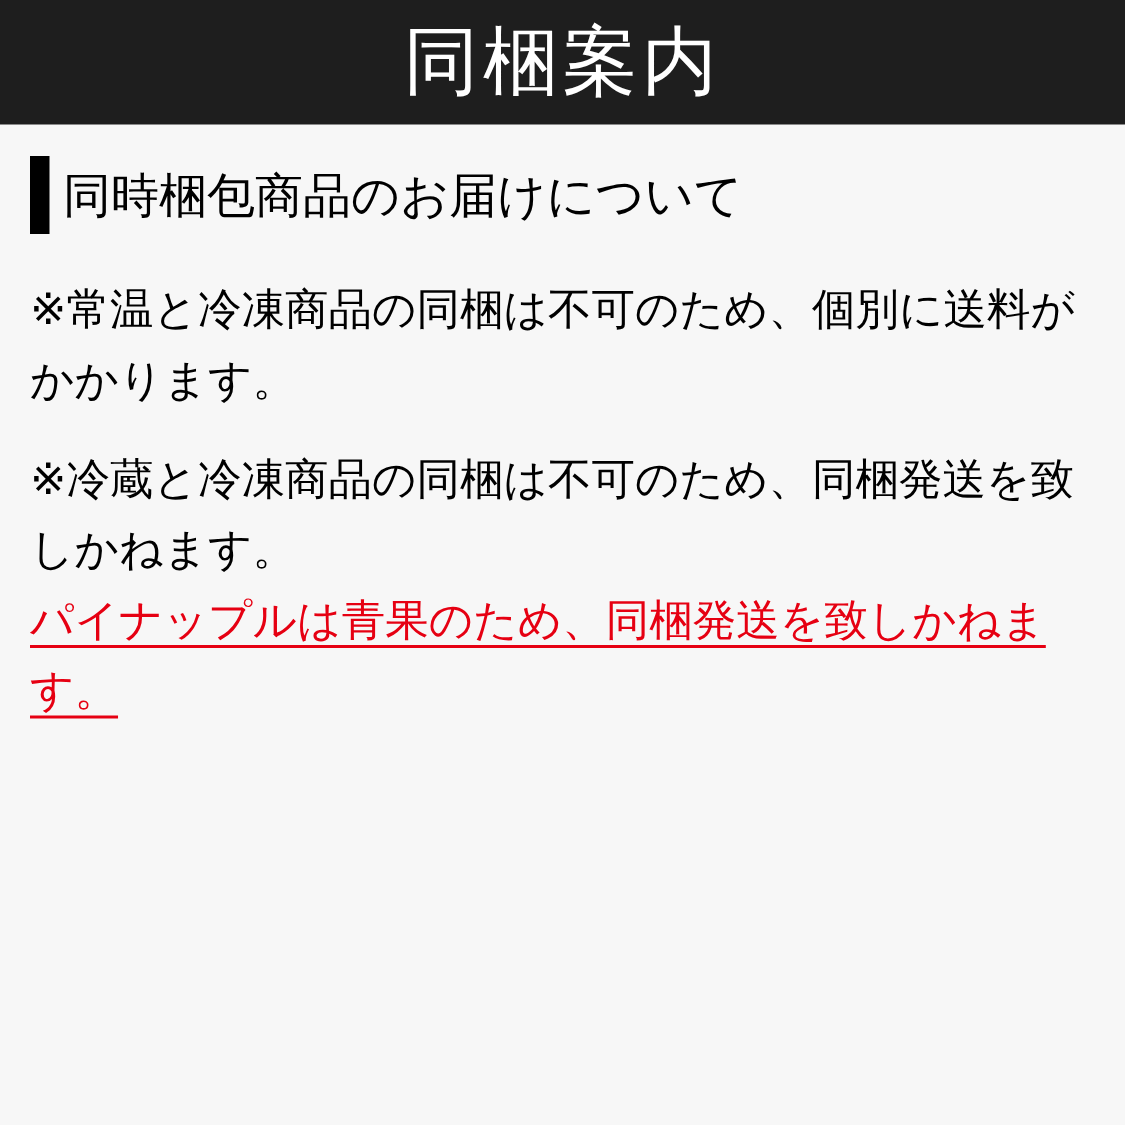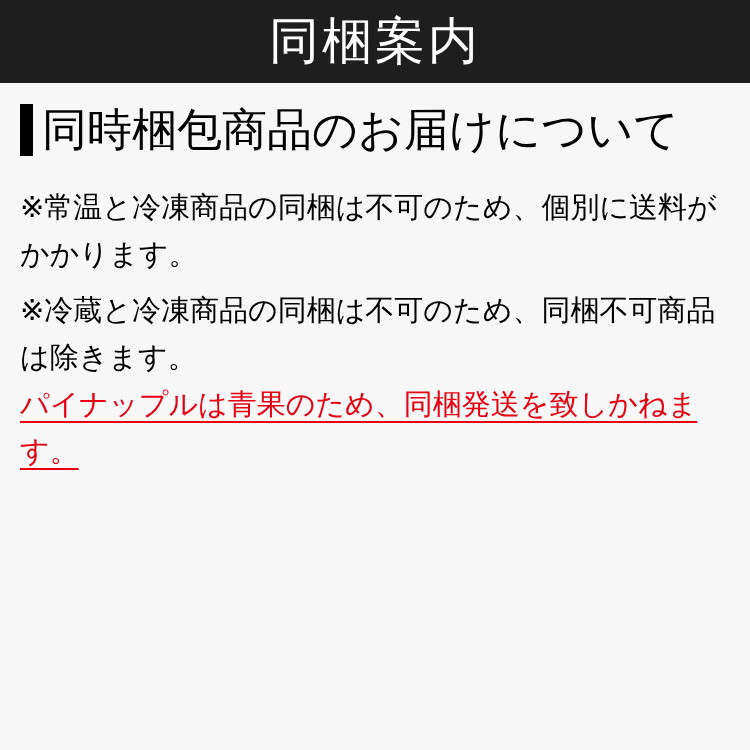--- a/index.html
+++ b/index.html
@@ -27,21 +27,21 @@
     letter-spacing: 3px;
     font-weight: normal;
   }
 
   .content { padding: 0 20px; }
 
   .section-heading {
     margin: 21px 0 0 0;
     display: flex;
     align-items: center;
-    font-size: 45px;
+    font-size: 32px;
     font-weight: normal;
     color: #000000;
     line-height: 1.15;
     white-space: nowrap;
   }
   .accent-bar {
     flex: 0 0 auto;
     display: inline-block;
     width: 13px;
     height: 52px;
@@ -49,21 +49,21 @@
     margin-right: 9px;
   }
 
   .body-text {
     margin-top: 28px;
     font-size: 29px;
     line-height: 47px;
     color: #000000;
   }
   .body-text p { margin: 0; }
-  .body-text p.note { margin-top: 9px; }
+  .body-text p.note { margin-top: 19px; }
 
   .warning {
     margin-top: 30px;
     color: #e60012;
     text-decoration: underline;
     text-decoration-thickness: 2px;
     text-underline-offset: 7px;
   }
 </style>
 </head>
@@ -77,19 +77,19 @@
 
   <main class="content">
 
     <h1 class="section-heading">
       <span class="accent-bar"></span>
       <span>同時梱包商品のお届けについて</span>
     </h1>
 
     <div class="body-text">
       <p class="note">※常温と冷凍商品の同梱は不可のため、個別に送料がかかります。</p>
-      <p class="note">※冷蔵と冷凍商品の同梱は不可のため、同梱不可商品は除きます。</p>
+      <p class="note">※冷蔵と冷凍商品の同梱は不可のため、同梱発送を致しかねます。</p>
       <p class="warning">パイナップルは青果のため、同梱発送を致しかねます。</p>
     </div>
 
   </main>
 
 </div>
 
 </body></html>

